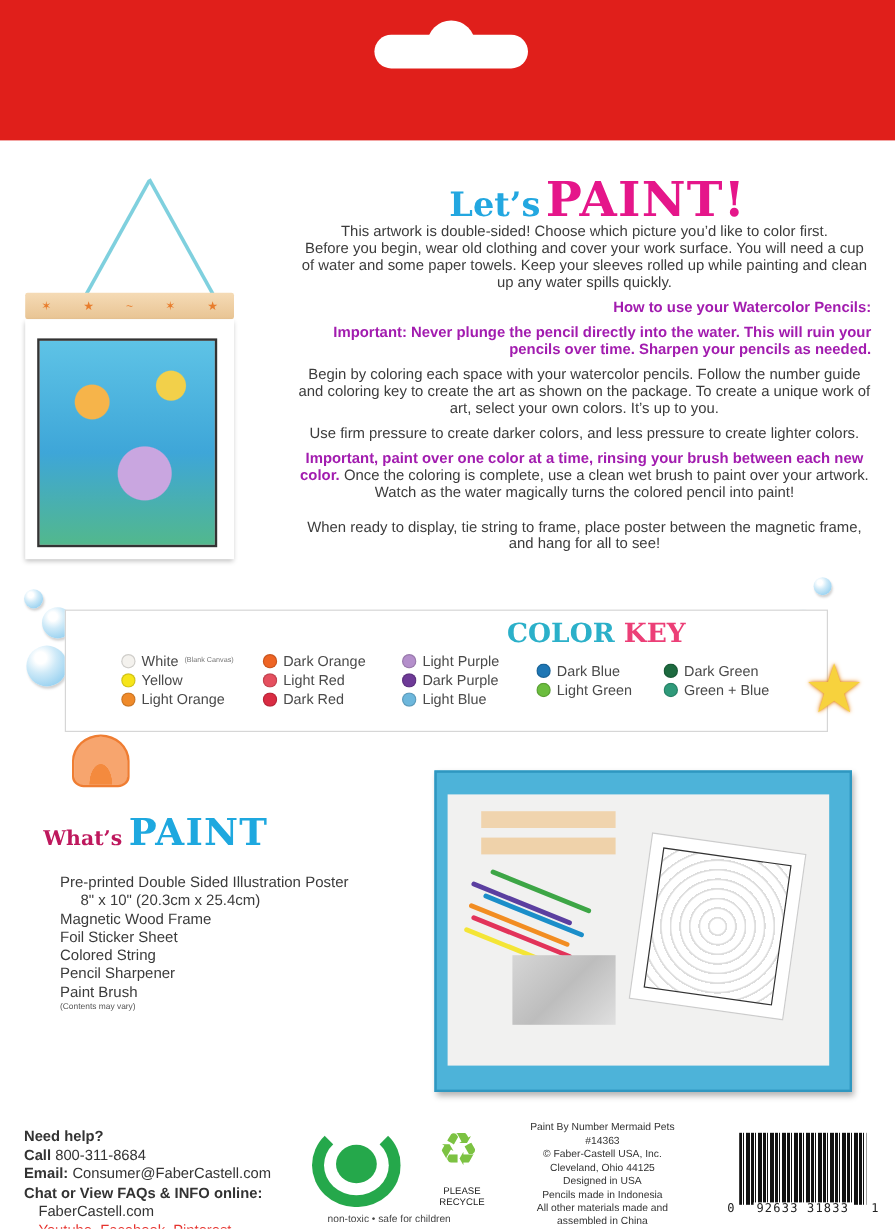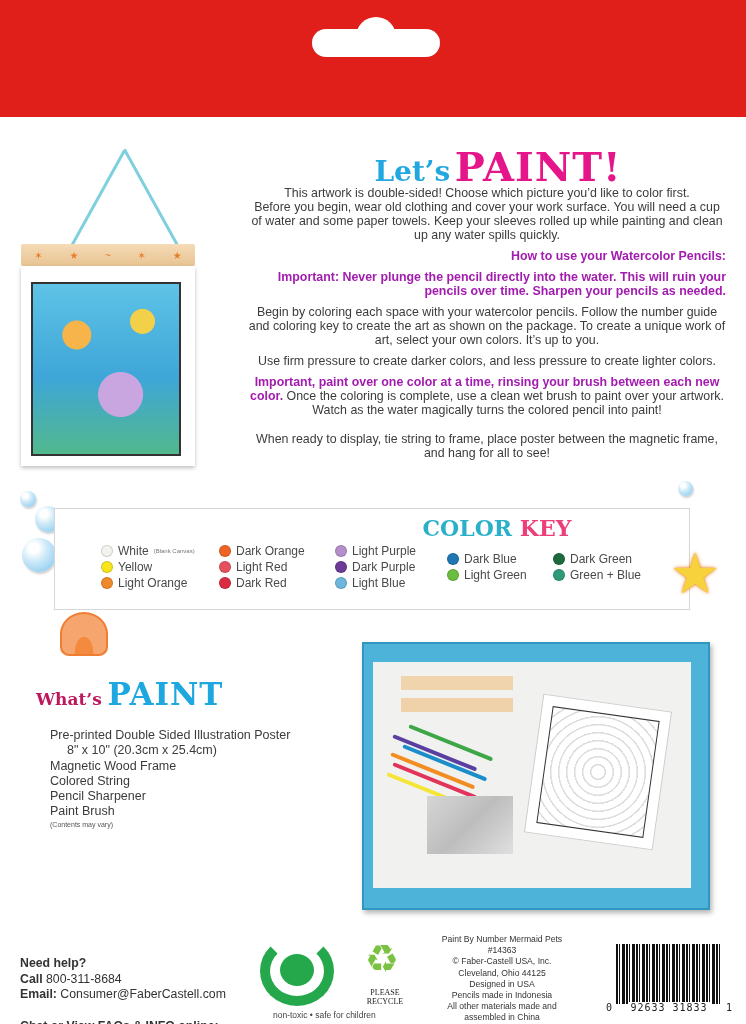--- a/index.html
+++ b/index.html
@@ -60,28 +60,28 @@
   .kit-photo-inner { position: absolute; left: 9px; top: 18px; width: 318px; height: 226px; background: #f1f1f0; }
   .wood1 { position:absolute; left:28px; top:14px; width:112px; height:14px; background:#f0d4ae; }
   .wood2 { position:absolute; left:28px; top:36px; width:112px; height:14px; background:#efd2aa; }
   .pencil { position:absolute; height:4px; width:90px; transform-origin:left center; border-radius:2px; }
   .sticker { position:absolute; left:54px; top:134px; width:86px; height:58px; background: linear-gradient(135deg,#d6d6d6,#bdbdbd,#e0e0e0); }
   .sheet { position:absolute; left:160px; top:40px; width:130px; height:140px; background:#fff; border:1px solid #ccc; transform: rotate(8deg); }
   .sheet-inner { position:absolute; left:10px; top:10px; width:108px; height:118px; border:1px solid #333; background: repeating-radial-gradient(circle at 50% 50%, #fff 0 6px, #ddd 7px 8px); }
 
   
   .help { position: absolute; left: 20px; top: 940px; font-size: 12.3px; line-height: 15.6px; color: #333; }
-  .help .bold { font-weight: bold; margin-top: 16px; }
+  .help .bold { font-weight: bold; }
   .help .link-red { color: #e5322d; padding-left: 12px; }
   .help .pad { padding-left: 12px; }
 
   .eco-logo { position: absolute; left: 260px; top: 936px; width: 74px; height: 70px; border-radius: 50%; border: 10px solid #25a84b; border-top-color: transparent; }
   .eco-logo-inner { position:absolute; left:10px; top:8px; width:34px; height:32px; border-radius:50%; background:#25a84b; }
   .recycle { position: absolute; left: 365px; top: 940px; font-size: 38px; color: #7cc242; line-height: 1; }
-  .please { position: absolute; left: 355px; top: 988px; width: 60px; text-align: center; font-family: Liberation Serif, serif; font-size: 8px; line-height: 9px; color: #222; }
+  .please { position: absolute; left: 355px; top: 988px; width: 60px; text-align: center; font-family: Liberation Sans, sans-serif; font-size: 8px; line-height: 9px; color: #222; }
   .nontoxic { position: absolute; left: 273px; top: 1010px; font-size: 8.5px; color: #444; }
 
   .legal { position: absolute; left: 432px; top: 934px; width: 140px; text-align: center; font-size: 8.6px; line-height: 11.2px; color: #333; }
   .barcode { position: absolute; left: 606px; top: 944px; width: 126px; height: 70px; }
   .bars { position:absolute; left:10px; top:0; width:106px; height:60px;
     background: repeating-linear-gradient(90deg, #111 0 2px, #fff 2px 3px, #111 3px 4px, #fff 4px 6px, #111 6px 9px, #fff 9px 10px); }
   .barnums { position:absolute; left:0; top:58px; width:126px; font-family:"DejaVu Sans Mono", monospace; font-size:10px; color:#222; display:flex; justify-content:space-between; background:transparent; }
   .barnums .mid { background:#fff; padding:0 2px; letter-spacing:1px; }
 </style>
 </head>
@@ -214,20 +214,21 @@
 <div class="shell"></div>
 
 <div class="inside-title">
   <span class="w">What’s</span>
   <span class="i">PAINT</span>
 </div>
 <ul class="inside-list">
   <li>Pre-printed Double Sided Illustration Poster</li>
   <li class="indent">8" x 10" (20.3cm x 25.4cm)</li>
   <li>Magnetic Wood Frame</li>
+  <li>Foil Sticker Sheet</li>
   <li>Colored String</li>
   <li>Pencil Sharpener</li>
   <li>Paint Brush</li>
   <li class="note">(Contents may vary)</li>
 </ul>
 
 <div class="kit-photo">
   <div class="kit-photo-inner">
     <div class="wood1"></div>
     <div class="wood2"></div>

